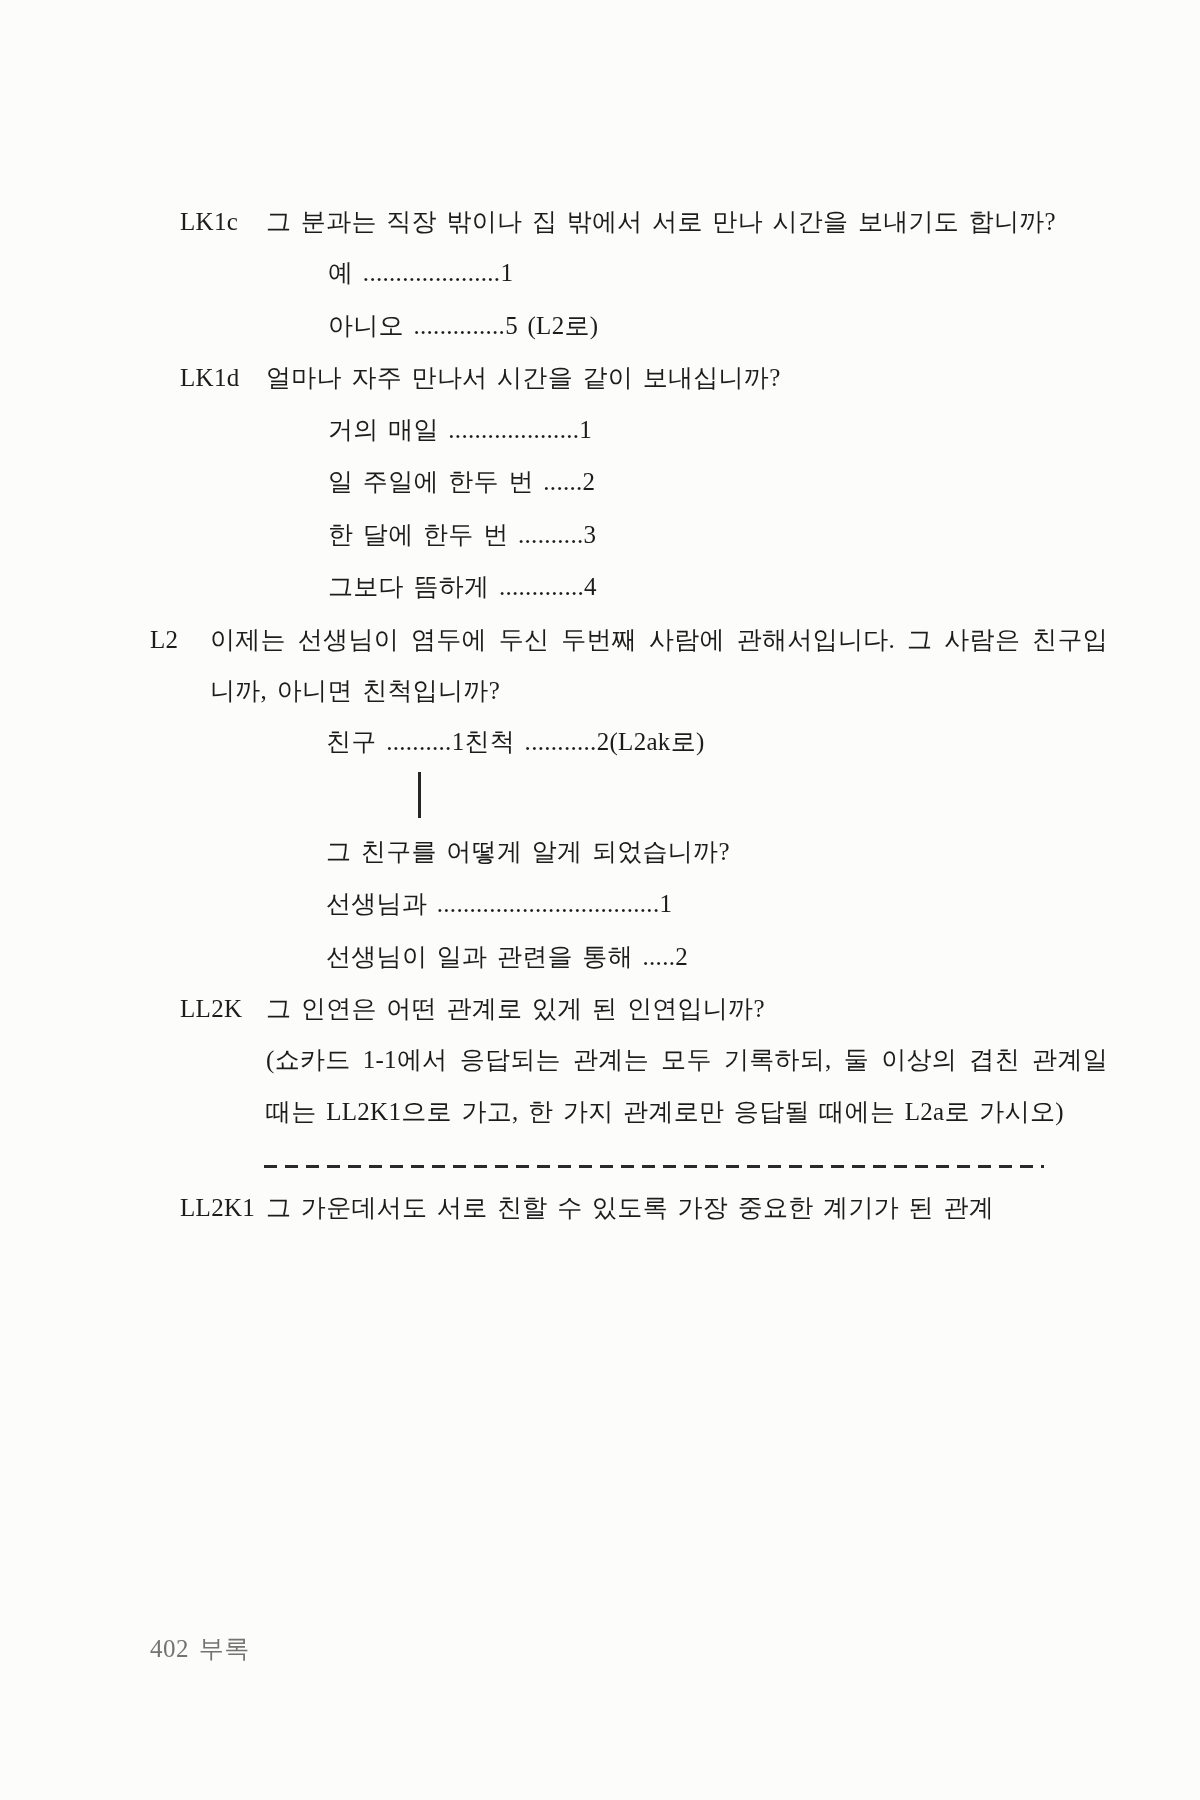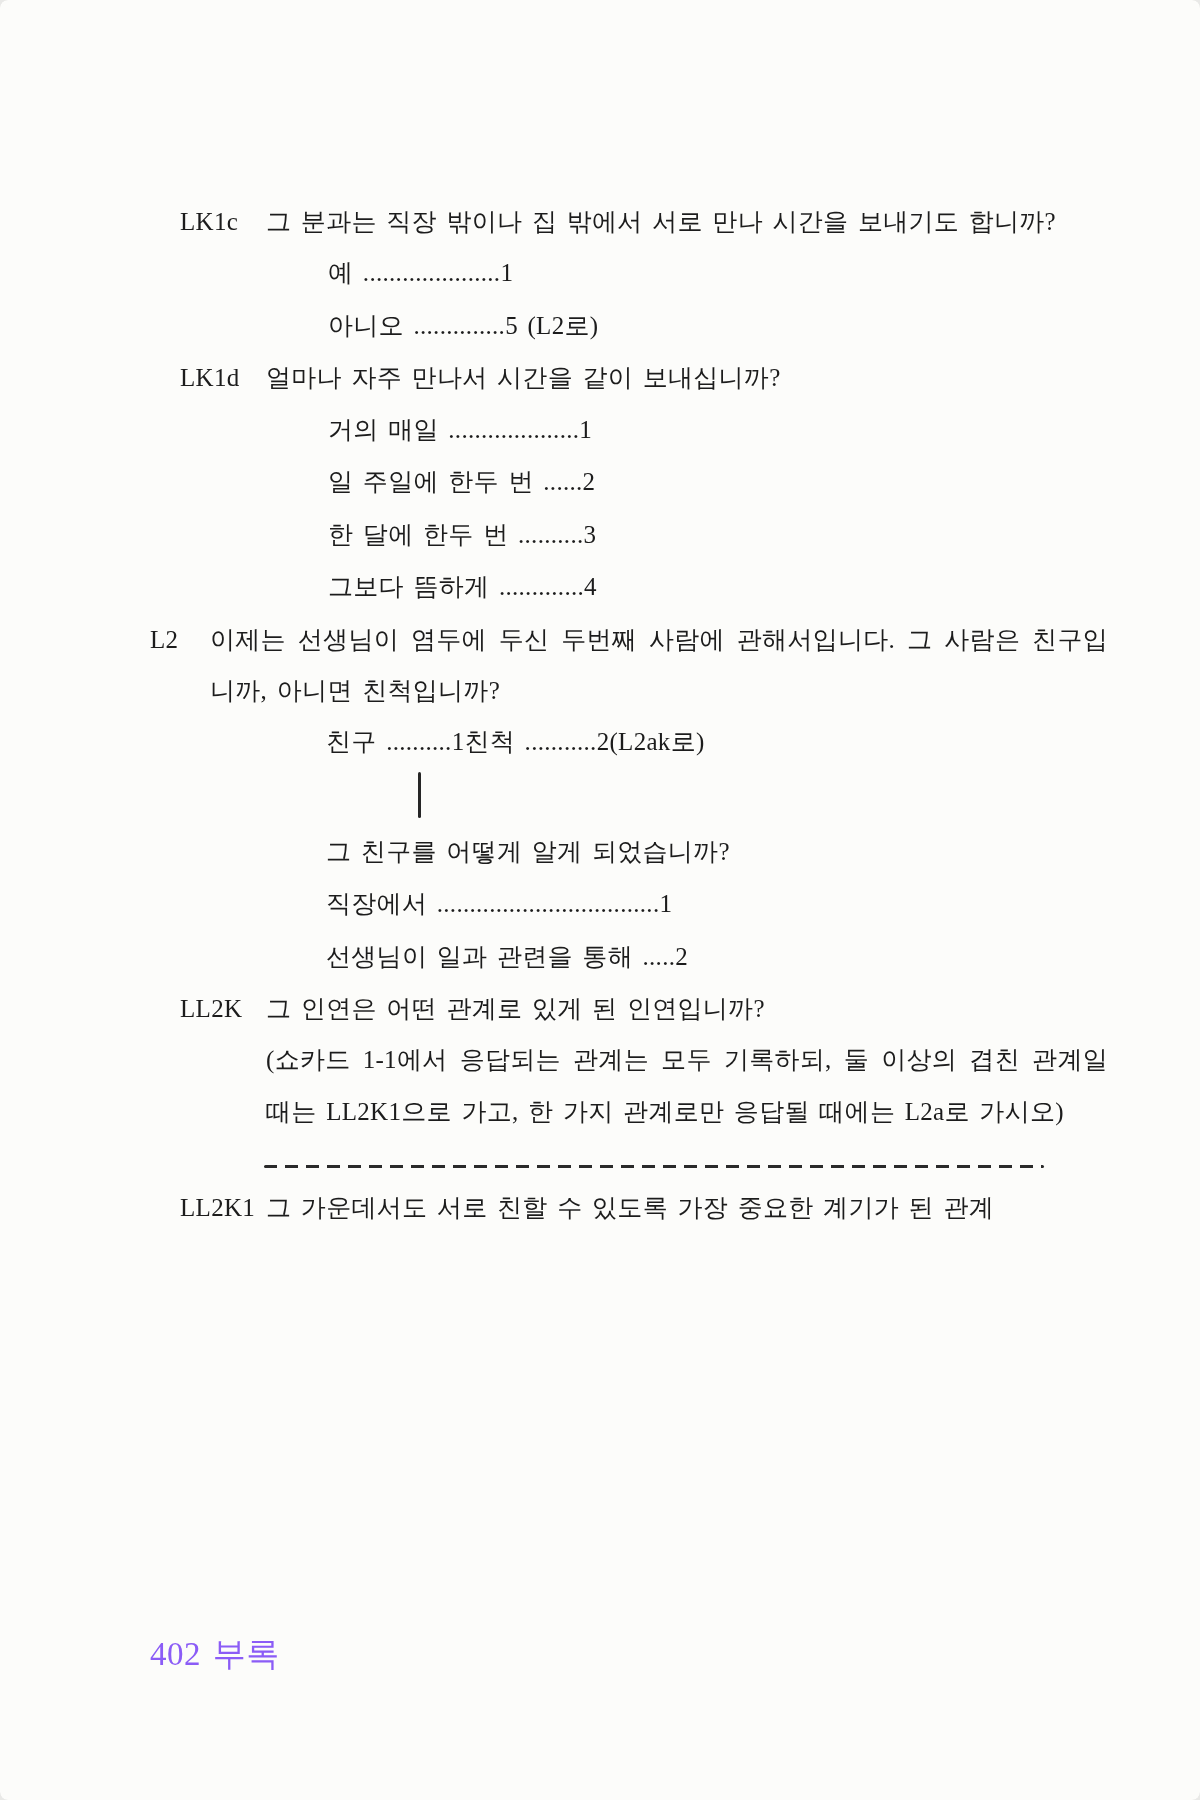--- a/index.html
+++ b/index.html
@@ -1,15 +1,15 @@
 <!DOCTYPE html>
 <html><head>
 <meta charset="utf-8">
 <style>
-  * { margin: 0; padding: 0; box-sizing: border-box; border-radius: 8px; }
+  * { margin: 0; padding: 0; box-sizing: border-box; }
   html, body { width: 1200px; }
   body {
     width: 1200px;
     height: 1800px;
     background: #e9e9e7;
     font-family: "Liberation Serif", "DejaVu Serif", serif;
   }
   .page {
     position: relative;
     width: 1200px;
@@ -65,23 +65,23 @@
     margin: 28px 0 14px 114px;
     width: 780px;
     height: 3px;
     background: repeating-linear-gradient(90deg, #2a2a2a 0 13px, transparent 13px 21px);
   }
 
   .footer {
     position: absolute;
     left: 150px;
     top: 1632px;
-    font-size: 33px;
+    font-size: 25px;
     letter-spacing: 0.5px;
-    color: #8b5cf6;
+    color: #737373;
   }
 </style>
 </head>
 <body>
 
 <div class="page">
   <div class="content">
 
     <section class="q">
       <div class="qrow">
@@ -111,21 +111,21 @@
       <div class="qrow">
         <span class="qlabel">L2</span>
         <div class="qtext">이제는 선생님이 염두에 두신 두번째 사람에 관해서입니다. 그 사람은 친구입니까, 아니면 친척입니까?</div>
       </div>
       <div class="branch-row">
         <span class="branch-left">친구 ..........1</span><span class="branch-right">친척 ...........2(L2ak로)</span>
       </div>
       <div class="vline"></div>
       <div class="subq">그 친구를 어떻게 알게 되었습니까?</div>
       <div class="opts">
-        <div class="opt">직장에서 ..................................1</div>
+        <div class="opt">선생님과 ..................................1</div>
         <div class="opt">선생님이 일과 관련을 통해 .....2</div>
       </div>
     </section>
 
 
     <section class="q">
       <div class="qrow">
         <span class="qlabel">LL2K</span>
         <div class="qtext qtext-block">
           <div class="line1">그 인연은 어떤 관계로 있게 된 인연입니까?</div>

